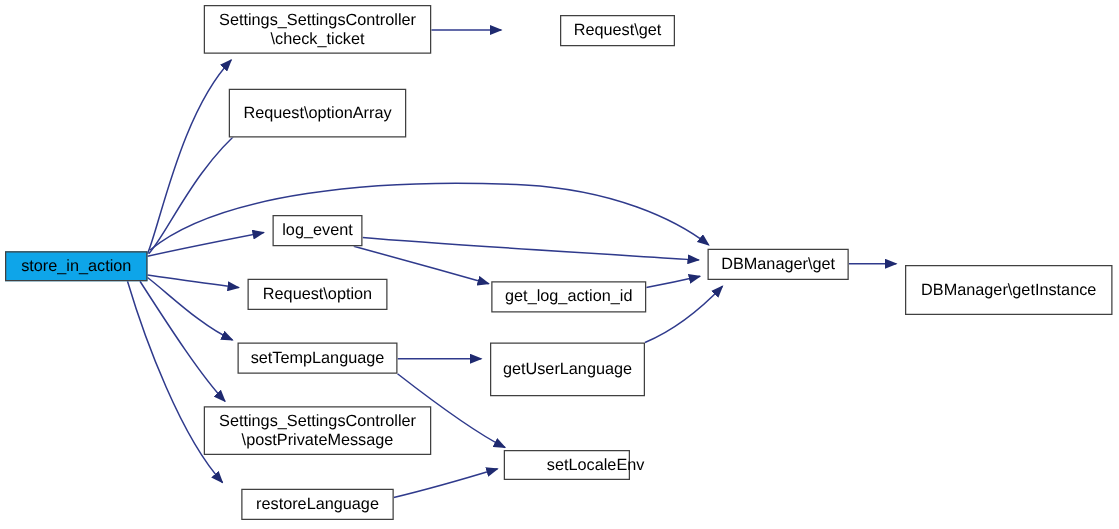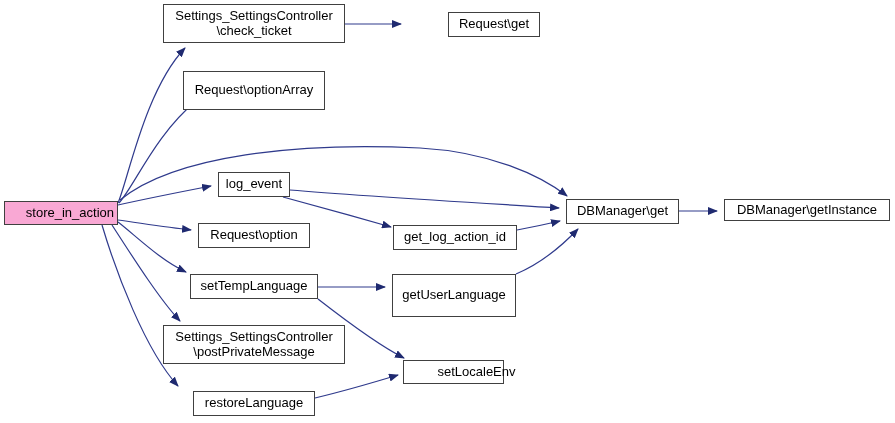--- a/index.html
+++ b/index.html
@@ -33,22 +33,21 @@
     justify-content: center;
     text-align: center;
     color: #000000;
     font-size: 13px;
     line-height: 14.5px;
     letter-spacing: 0px;
     white-space: pre-line;
     z-index: 2;
   }
   .node.highlight {
-    background: #f9a8d4;
-    justify-content: flex-end;
+    background: #0ea5e9;
   }
   .node .label {
     display: block;
     padding: 0 3px;
   }
 </style>
 </head>
 <body>
 
 <div id="canvas">
@@ -81,21 +80,21 @@
   <div id="node-layer">
       <div class="node highlight" style="left: 4px; top: 201px; width: 114px; height: 24px;"><span class="label">store_in_action</span></div>
       <div class="node" style="left: 163px; top: 4px; width: 182px; height: 39px;"><span class="label">Settings_SettingsController
 \check_ticket</span></div>
       <div class="node" style="left: 408px; top: 12px; width: 92px; height: 25px; margin-left: 40px;"><span class="label">Request\get</span></div>
       <div class="node" style="left: 183px; top: 71px; width: 142px; height: 39px;"><span class="label">Request\optionArray</span></div>
       <div class="node" style="left: 218px; top: 172px; width: 72px; height: 25px;"><span class="label">log_event</span></div>
       <div class="node" style="left: 198px; top: 223px; width: 112px; height: 25px;"><span class="label">Request\option</span></div>
       <div class="node" style="left: 393px; top: 225px; width: 124px; height: 25px; text-align: center;"><span class="label">get_log_action_id</span></div>
       <div class="node" style="left: 566px; top: 199px; width: 113px; height: 25px;"><span class="label">DBManager\get</span></div>
-      <div class="node" style="left: 724px; top: 199px; width: 166px; height: 22px;"><span class="label">DBManager\getInstance</span></div>
+      <div class="node" style="left: 724px; top: 212px; width: 166px; height: 40px;"><span class="label">DBManager\getInstance</span></div>
       <div class="node" style="left: 190px; top: 274px; width: 128px; height: 25px;"><span class="label">setTempLanguage</span></div>
       <div class="node" style="left: 392px; top: 274px; width: 124px; height: 43px;"><span class="label">getUserLanguage</span></div>
       <div class="node" style="left: 163px; top: 325px; width: 182px; height: 39px;"><span class="label">Settings_SettingsController
 \postPrivateMessage</span></div>
       <div class="node" style="left: 193px; top: 391px; width: 122px; height: 25px;"><span class="label">restoreLanguage</span></div>
       <div class="node" style="left: 403px; top: 360px; width: 101px; height: 24px; padding-left: 46px;"><span class="label">setLocaleEnv</span></div>
     </div>
 </div>
 
 </body></html>

